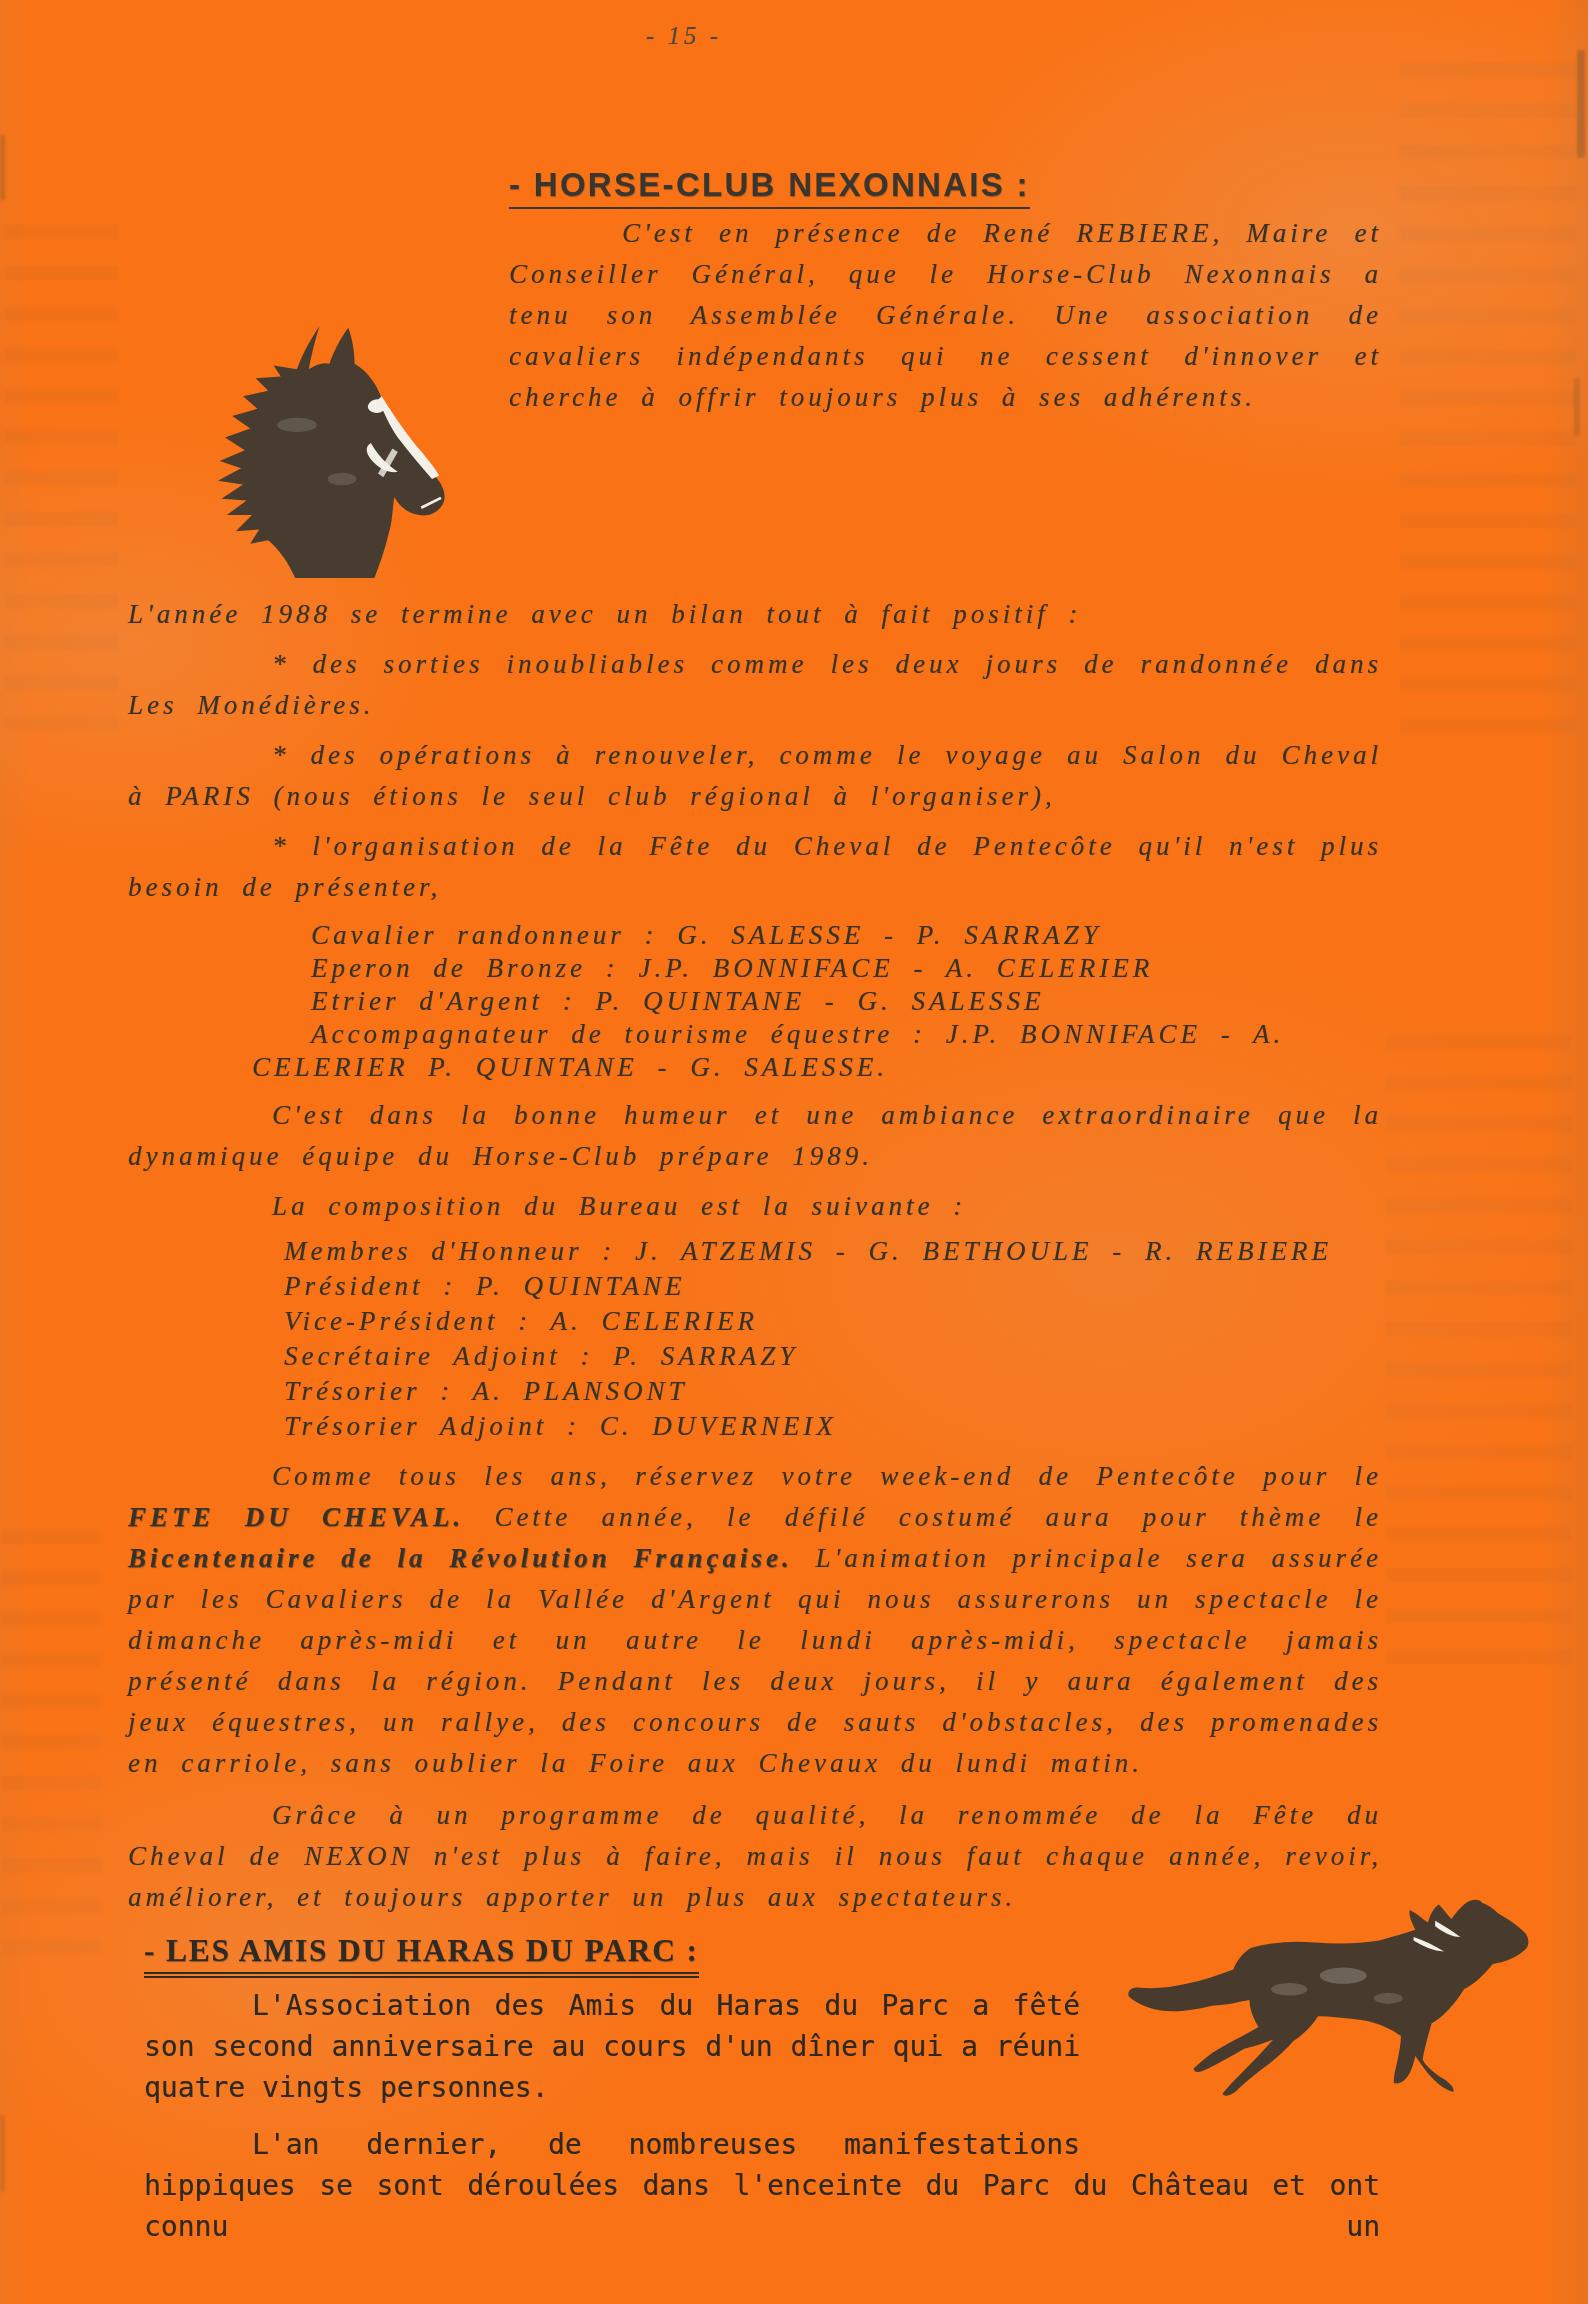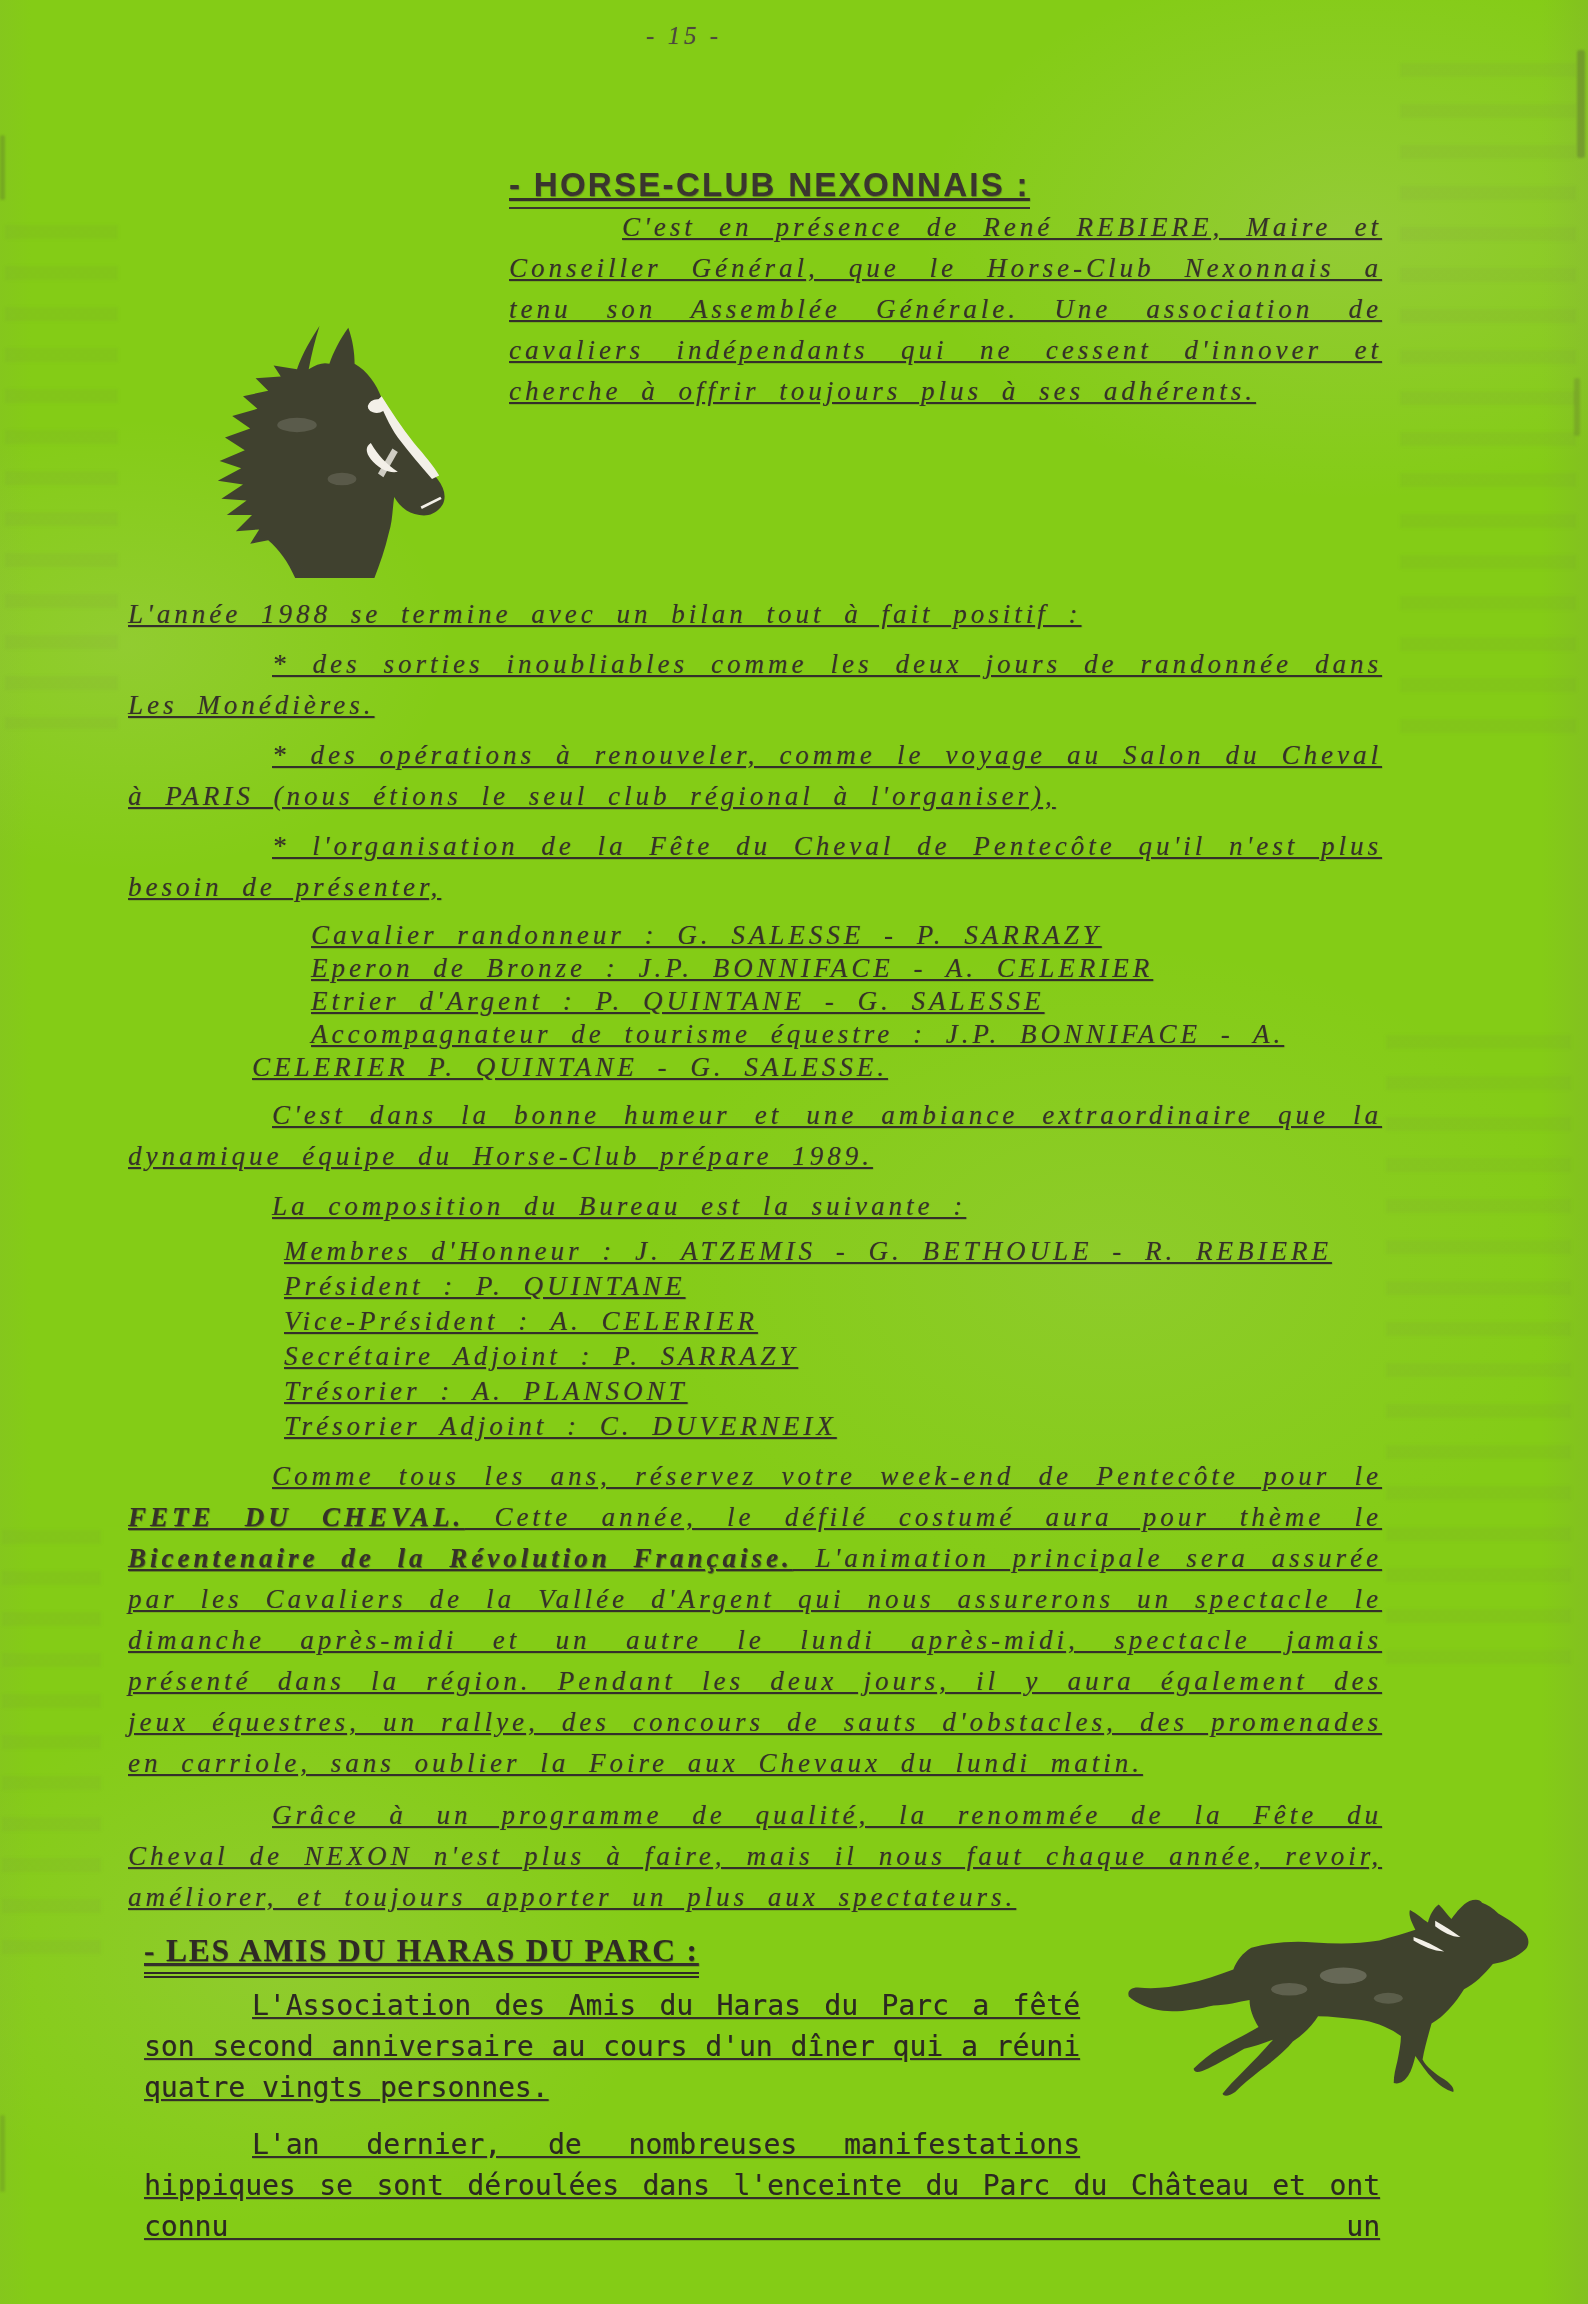--- a/index.html
+++ b/index.html
@@ -1,20 +1,19 @@
 <!DOCTYPE html>
 <html lang="fr" style="font-size:14.4px"><head>
 <meta charset="utf-8">
 <style>
   html,body{margin:0;padding:0;background:#efece3;}
   .page{
     position:relative; width:1589px; height:2304px; margin:0 auto;
-    background:#84cc16; overflow:hidden;
+    background:#f97316; overflow:hidden;
     color:#34302a;
-    text-decoration:underline;
   }
   .page::before{
     content:""; position:absolute; inset:0; pointer-events:none; z-index:0;
     background:
       radial-gradient(ellipse 720px 450px at 85% 10%, rgba(210,200,180,.20), transparent 60%),
       radial-gradient(ellipse 540px 378px at 8% 28%, rgba(215,205,185,.16), transparent 60%),
       radial-gradient(ellipse 810px 540px at 70% 55%, rgba(208,198,178,.13), transparent 60%),
       radial-gradient(ellipse 630px 450px at 18% 85%, rgba(212,202,182,.15), transparent 60%),
       linear-gradient(90deg, rgba(140,132,118,.07), transparent 2%, transparent 97%, rgba(120,112,100,.12));
   }
@@ -45,21 +44,21 @@
   .horsehead-float svg{display:block; margin:16px 0 0 34px;}
 
   h1.s1-title{
     margin:166px 0 0 0; font-weight:bold;
     font-family:"Liberation Sans", sans-serif; font-size:33px; letter-spacing:2.3px;
     color:#3a362e; text-shadow:0.5px 0.5px 0.9px rgba(58,54,46,.5);
   }
   h1.s1-title .u{border-bottom:2.7px solid #3a362e; padding-bottom:3.6px;}
 
   p.para{margin:9px 0 0 0; text-align:justify;}
-  p.intro{margin-top:3px; text-indent:113px;}
+  p.intro{margin-top:9px; text-indent:113px;}
   p.indent{text-indent:144px;}
   p.year{margin-top:7px;}
   ul.plain{list-style:none; padding:0;}
   ul.exams{margin:10.8px 0 0 183px; line-height:33px;}
   ul.exams li{text-align:left;}
   ul.exams li.hang{margin-left:-59px; text-indent:59px;}
   p.ambiance{margin-top:10.8px;}
   p.compo{margin-top:9px;}
   ul.bureau{margin:7.2px 0 0 156px; line-height:35px;}
   p.fete{margin-top:12.6px;}

